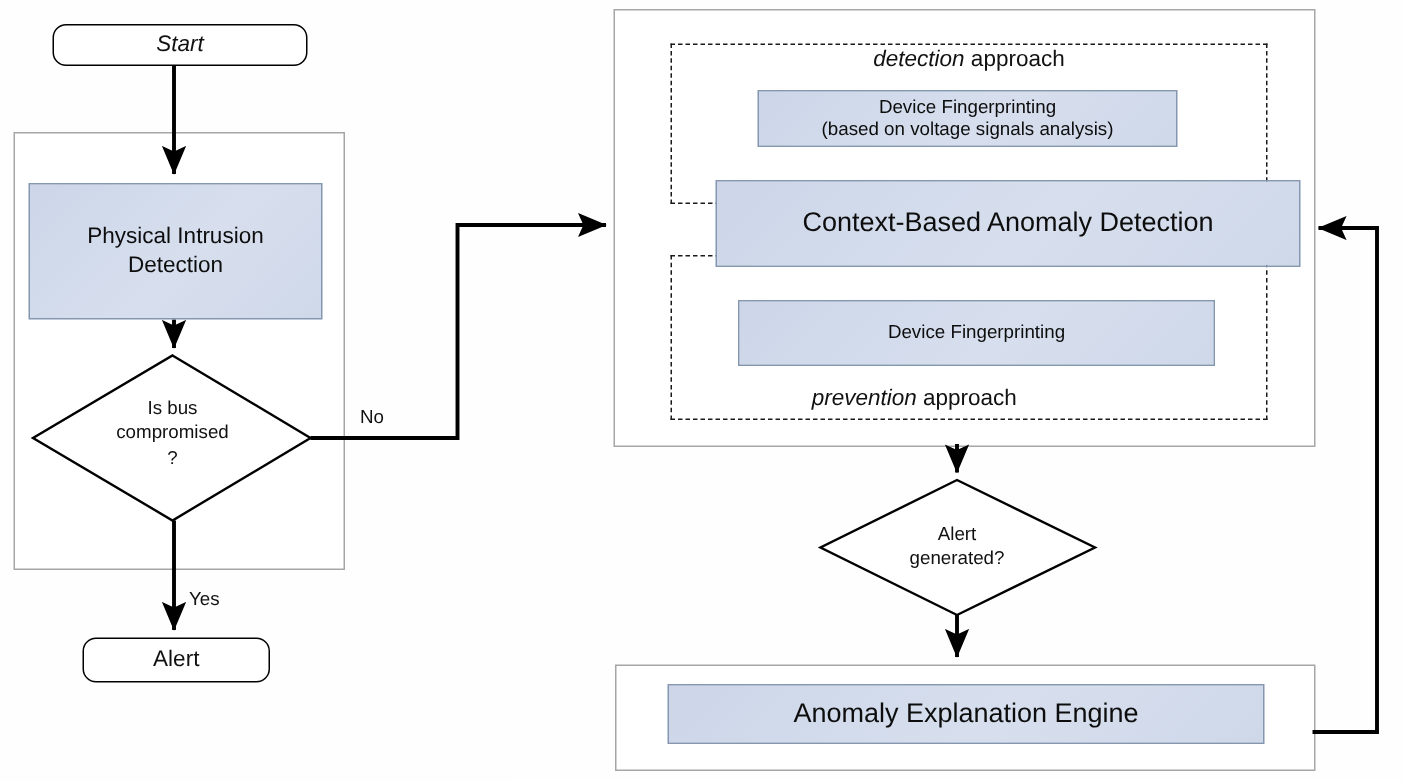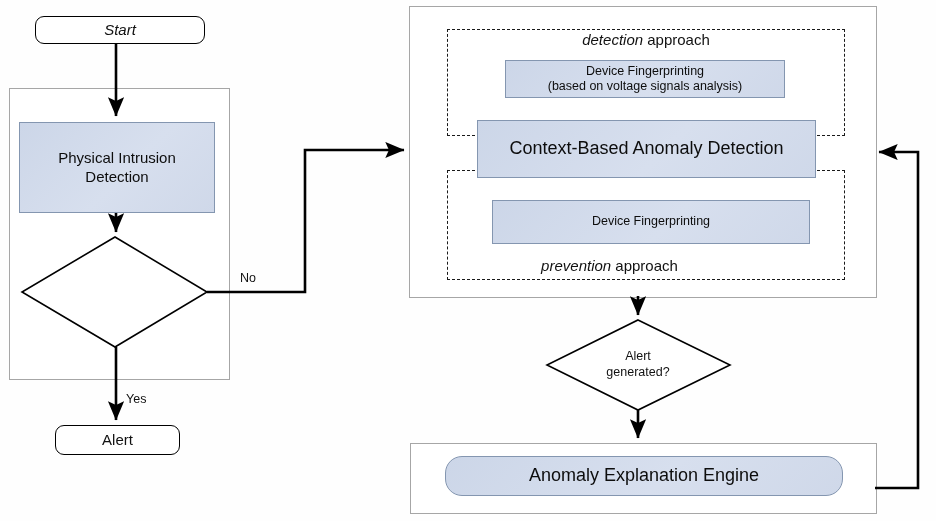--- a/index.html
+++ b/index.html
@@ -132,20 +132,23 @@
 
     <polyline points="207,292 305,292 305,150 404,150" fill="none" stroke="#000000" stroke-width="2.6" marker-end="url(#arrowhead)"></polyline>
 
     <line x1="638" y1="296" x2="638" y2="315" stroke="#000000" stroke-width="2.6" marker-end="url(#arrowhead)"></line>
 
     <line x1="638" y1="410" x2="638" y2="438" stroke="#000000" stroke-width="2.6" marker-end="url(#arrowhead)"></line>
 
     <polyline points="875,488 918,488 918,152 879,152" fill="none" stroke="#000000" stroke-width="2.6" marker-end="url(#arrowhead)"></polyline>
   </svg>
 
+  <div class="diamond-text" style="left:42px;top:264px;width:146px;">Is bus
+compromised
+?</div>
 
   <div class="diamond-text" style="left:568px;top:348px;width:140px;">Alert
 generated?</div>
 
   <div class="edge-label" style="left:240px;top:271px;">No</div>
   <div class="edge-label" style="left:126px;top:392px;">Yes</div>
 
   <div class="node terminator italic" style="left:35px;top:16px;width:170px;height:28px;">Start</div>
 
   <div class="node terminator" style="left:55px;top:425px;width:125px;height:30px;">Alert</div>
@@ -157,27 +160,27 @@
     </div>
   </div>
 
   <div class="node process p-small" style="left:505px;top:60px;width:280px;height:38px;">
     <div>
       <div>Device Fingerprinting</div>
       <div>(based on voltage signals analysis)</div>
     </div>
   </div>
 
-  <div class="node process p-large" style="left:477px;top:120px;width:339px;height:58px;">
+  <div class="node process p-large" style="left:477px;top:120px;width:390px;height:58px;">
     <span>Context-Based Anomaly Detection</span>
   </div>
 
   <div class="node process p-small" style="left:492px;top:200px;width:318px;height:44px;">
     <div>
       <div>Device Fingerprinting</div>
     </div>
   </div>
 
-  <div class="node process p-large" style="left:445px;top:456px;width:398px;height:40px;border-radius:17px;">
+  <div class="node process p-large" style="left:445px;top:456px;width:398px;height:40px;">
     <span>Anomaly Explanation Engine</span>
   </div>
 
 </div>
 
 </body></html>

